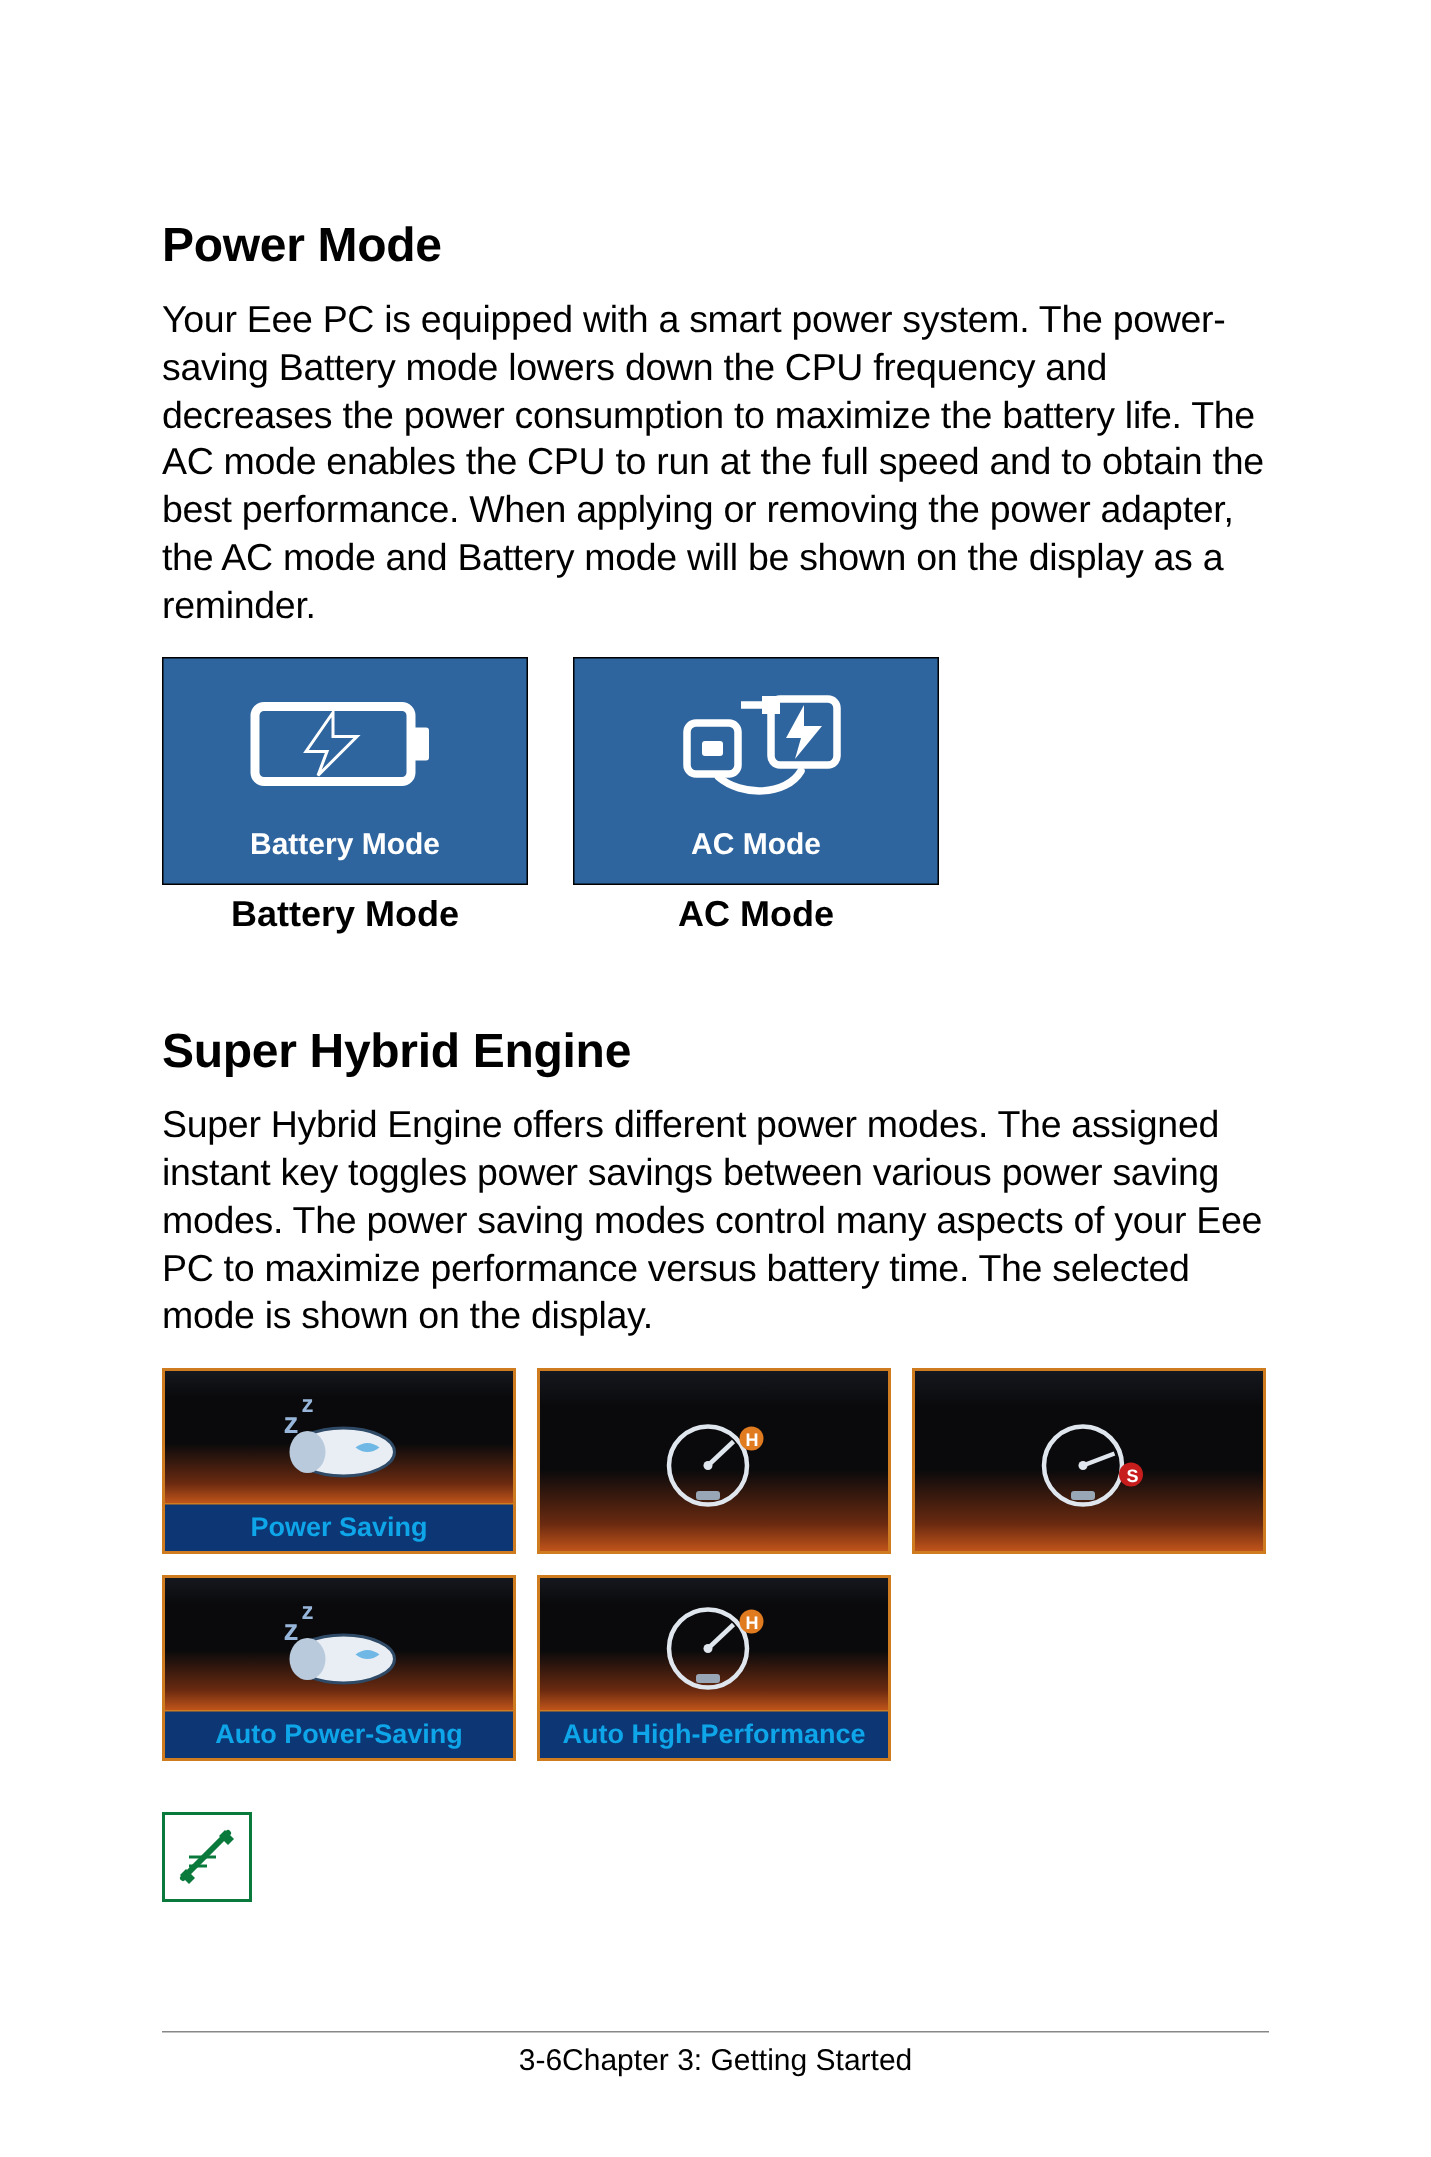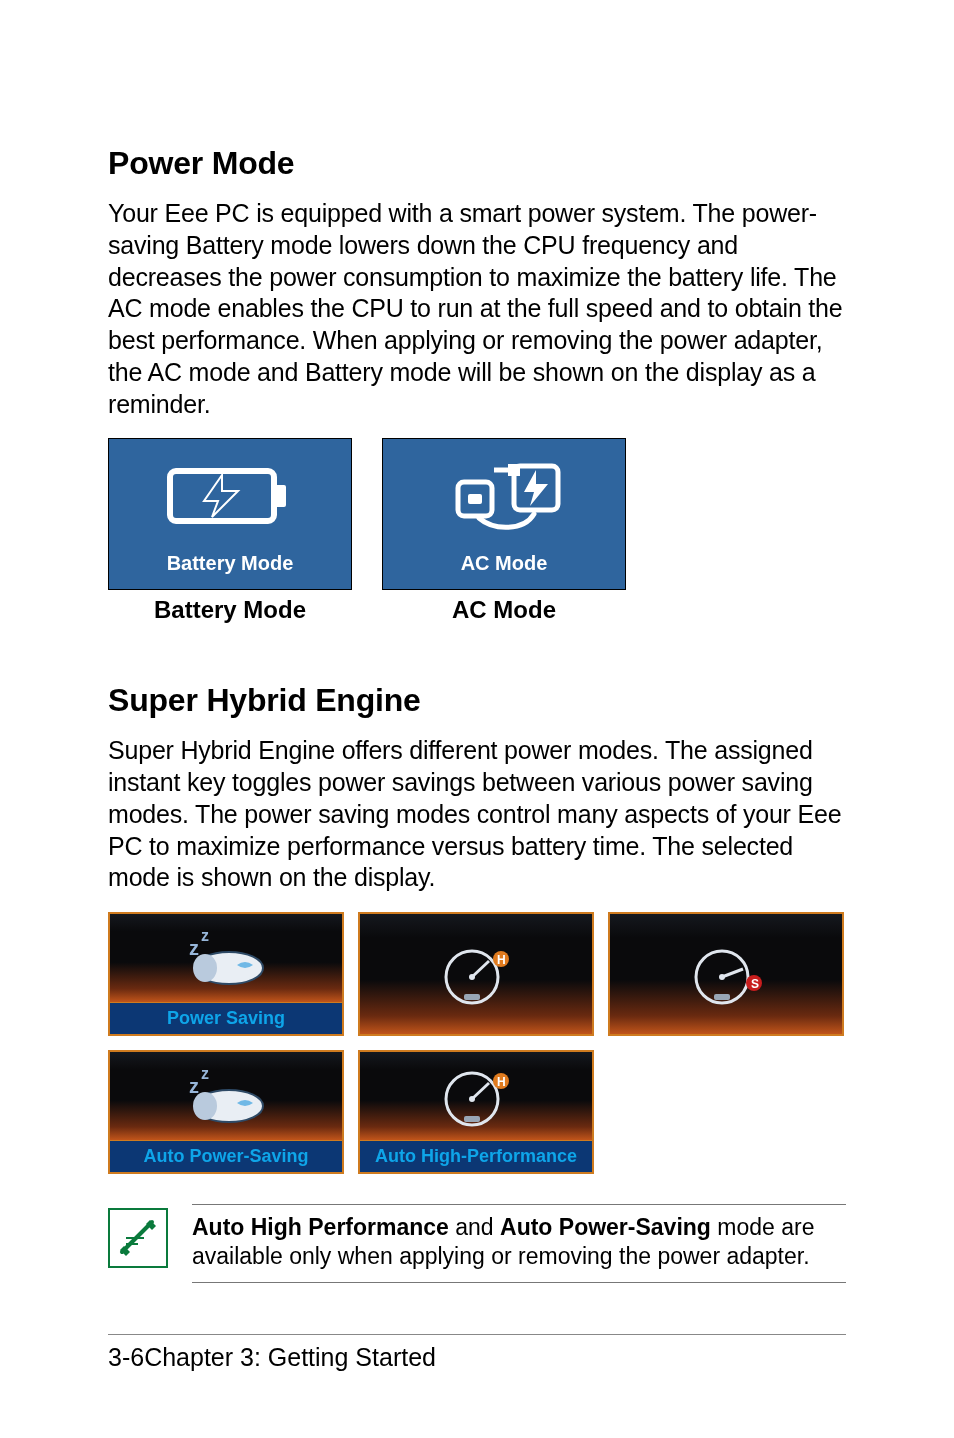--- a/index.html
+++ b/index.html
@@ -111,28 +111,28 @@
     line-height: 1.28;
     flex: 1 1 auto;
     border-top: 1px solid #777;
     border-bottom: 1px solid #777;
     padding: 8px 4px 10px 0;
   }
   .note-text b { font-weight: 700; }
   
   .footer {
     position: absolute;
-    bottom: 66px;
+    bottom: 52px;
     left: 108px;
     right: 108px;
     border-top: 1px solid #888;
     padding-top: 8px;
     display: flex;
-    justify-content: flex-start;
-    font-size: 25px;
+    justify-content: center;
+    font-size: 20px;
   }
   
   svg { display:block; }
 </style>
 </head>
 <body>
 
 <h2>Power Mode</h2>
 <p class="body-text">Your Eee PC is equipped with a smart power system. The power-saving Battery mode lowers down the CPU frequency and decreases the power consumption to maximize the battery life. The AC mode enables the CPU to run at the full speed and to obtain the best performance. When applying or removing the power adapter, the AC mode and Battery mode will be shown on the display as a reminder.</p>
 
@@ -250,21 +250,18 @@
   <div class="note-icon-box">
     <svg width="44" height="44" viewBox="0 0 44 44">
       <path d="M6 36 L36 6" stroke="#0a7a3c" stroke-width="4" stroke-linecap="round"></path>
       <path d="M6 36 L12 42 L42 12 L36 6 Z" fill="none"></path>
       <path d="M34 4 L40 10 L36 14 L30 8 Z" fill="#0a7a3c"></path>
       <path d="M8 30 L14 36 L10 40 L4 34 Z" fill="#0a7a3c"></path>
       <line x1="10" y1="22" x2="28" y2="22" stroke="#0a7a3c" stroke-width="2"></line>
       <line x1="10" y1="28" x2="22" y2="28" stroke="#0a7a3c" stroke-width="2"></line>
     </svg>
   </div>
-  <div class="note-text">
-    <b>Auto High Performance</b><span> and </span><b>Auto Power-Saving</b><span> mode are available only when applying or removing the power adapter.</span>
-  </div>
 </div>
 
 <div class="footer">
   <span>3-6</span>
   <span>Chapter 3: Getting Started</span>
 </div>
 
 </body></html>

